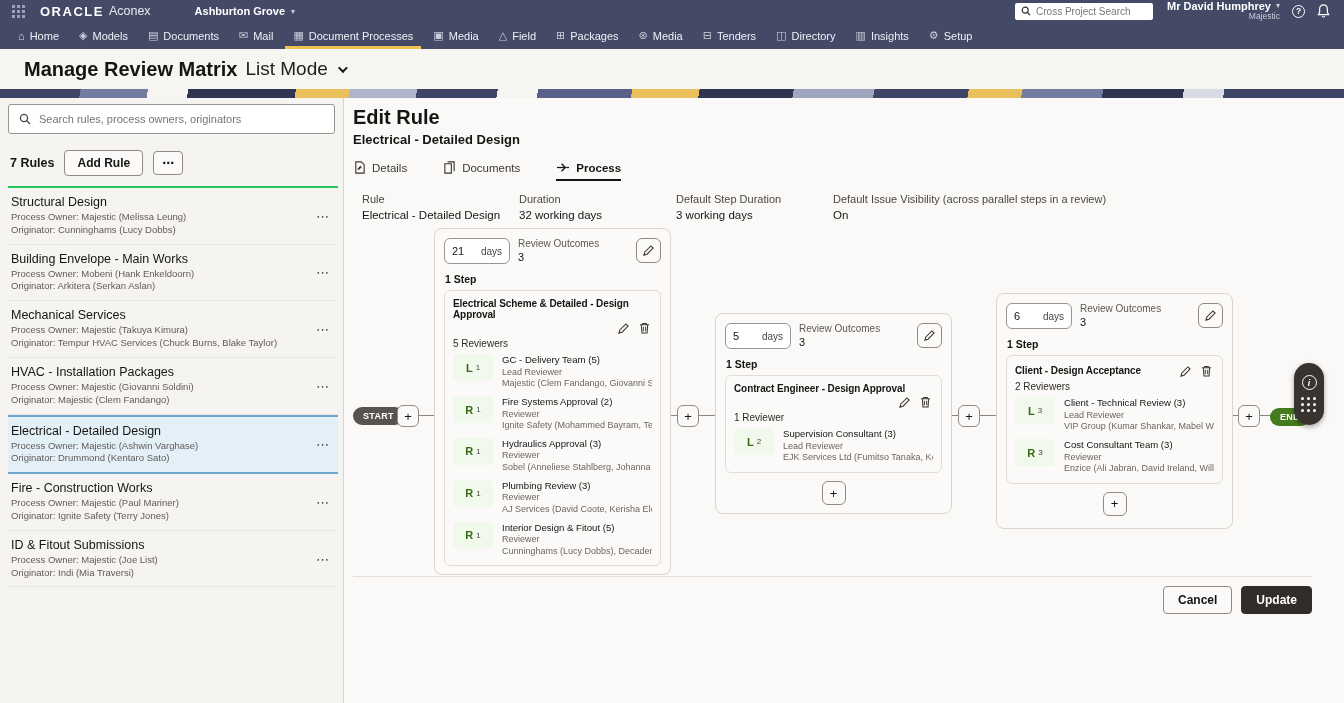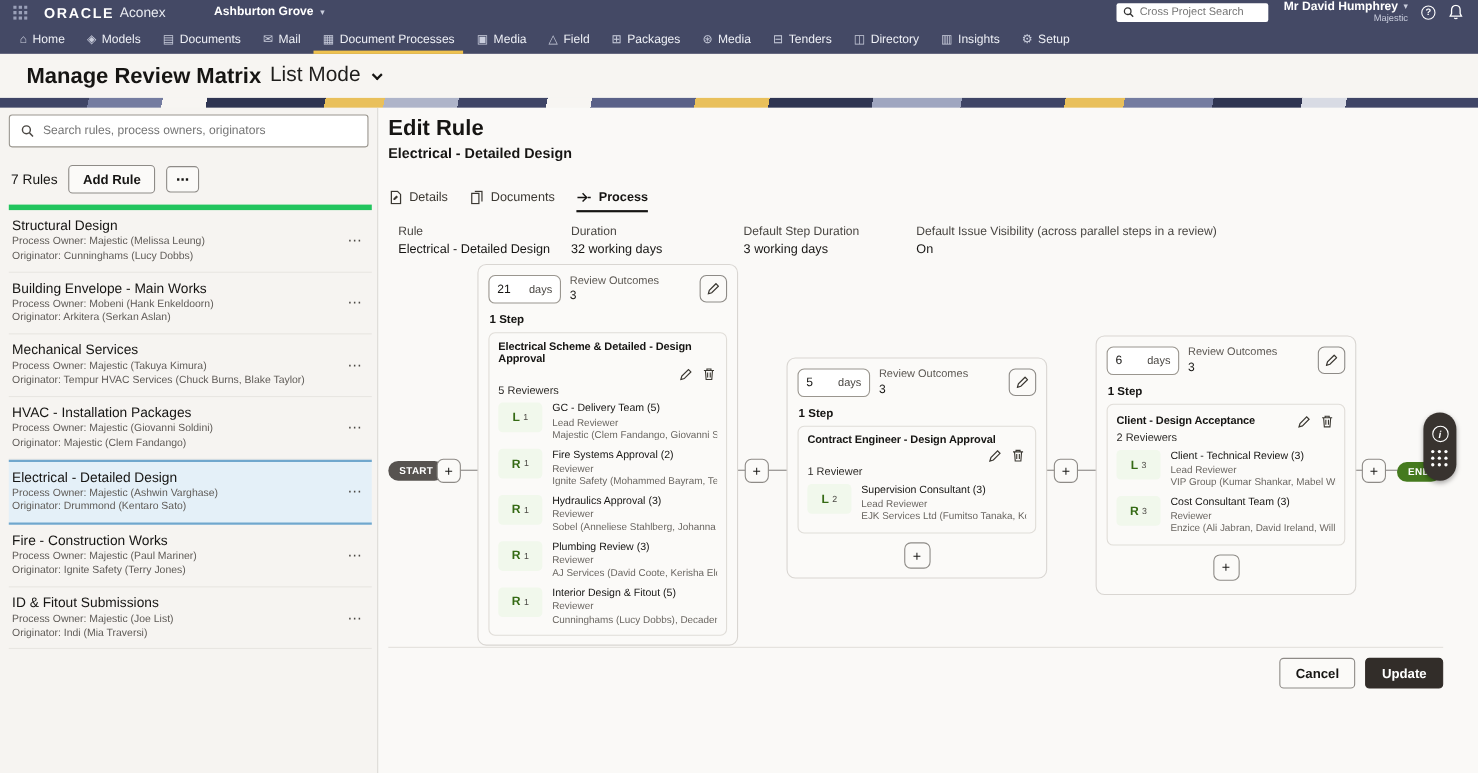--- a/index.html
+++ b/index.html
@@ -37,35 +37,35 @@
 
   
   .content { display:flex; height:606px; }
   .sidebar { width:344px; border-right:1px solid #D8D5D1; background:#F6F4F1; padding:6px 0 0 8px; }
   .main { flex:1; background:#FAF9F7; padding:0 32px 0 9px; }
 
   
   .sbox { width:327px; height:30px; background:#fff; border:1px solid #9A968F; border-radius:3px; display:flex; align-items:center; padding:0 10px; gap:8px; }
   .sbox input { border:none; outline:none; flex:1; font-size:11px; color:#333; background:transparent; }
   .rules-bar { display:flex; align-items:center; gap:10px; margin:16px 0 10px 2px; }
-  .rules-count { font-size:12.5px; font-weight:normal; }
+  .rules-count { font-size:12.5px; font-weight:bold; }
   .btn { background:#FBFAF8; border:1px solid #8E8B87; border-radius:4px; font-size:12px; font-weight:bold; color:#161513; padding:5px 12px; cursor:pointer; font-family:inherit; }
   .btn-more { padding:5px 8px; font-size:12px; line-height:1; }
   .rule-list { margin-right:5px; }
   .rule-it { position:relative; padding:7px 26px 7px 3px; border-bottom:1px solid #E8E6E2; cursor:pointer; }
-  .rule-it:first-child { border-top:5px solid #22c55e; }
+  .rule-it:first-child { border-top:2px solid #22c55e; }
   .rule-t { font-size:12.5px; color:#161513; margin-bottom:2px; }
   .rule-m { font-size:9.5px; color:#5F5B57; line-height:1.35; }
   .rule-it.sel { background:#E4F0F8; border-top:2px solid #70A7CD; border-bottom:2px solid #70A7CD; }
   .rule-dots { position:absolute; right:8px; top:50%; transform:translateY(-50%); font-size:13px; color:#4A4743; letter-spacing:1px; cursor:pointer; }
 
   
   .er-title { font-size:20px; font-weight:bold; margin-top:8px; }
   .er-sub { font-size:13px; font-weight:bold; margin-top:3px; }
-  .tabs { display:flex; gap:20px; margin-top:26px; }
+  .tabs { display:flex; gap:36px; margin-top:14px; }
   .tab { display:flex; align-items:center; gap:6px; font-size:11.5px; color:#3B3832; padding-bottom:7px; cursor:pointer; position:relative; }
   .tab.active { font-weight:bold; color:#161513; }
   .tab.active::after { content:""; position:absolute; left:0; right:0; bottom:0; height:2px; background:#161513; }
   .info-row { display:flex; margin-top:12px; }
   .info-col { width:157px; padding-left:9px; }
   .info-col:last-child { width:auto; }
   .info-l { font-size:11px; color:#4A4743; margin-bottom:4px; }
   .info-v { font-size:11.5px; color:#161513; }
 
   

